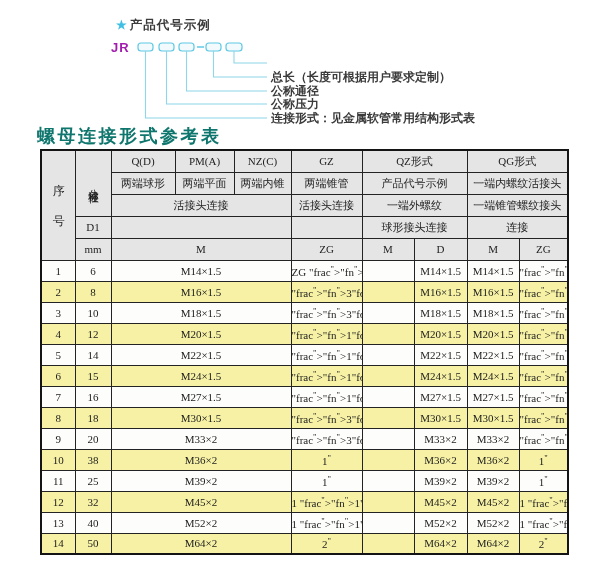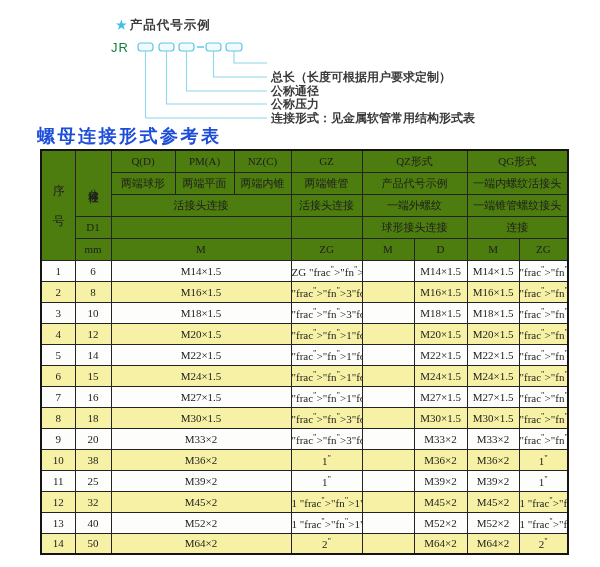--- a/index.html
+++ b/index.html
@@ -7,34 +7,34 @@
     font-family:"Liberation Serif","DejaVu Serif",serif; color:#222; }
   .page { position:relative; width:600px; height:567px; background:#fff; }
 
   
   .diagram { position:absolute; left:0; top:0; width:600px; height:150px; }
   .diagram svg { position:absolute; left:0; top:0; }
   .code-heading { position:absolute; left:116px; top:17px; font-family:"Liberation Sans",sans-serif;
     font-size:12.5px; font-weight:bold; color:#3b3b3b; letter-spacing:1px; }
   .code-heading .star { color:#3fbfe4; margin-right:2px; font-size:12px; }
   .code-prefix { position:absolute; left:111px; top:40px; font-family:"Liberation Sans",sans-serif;
-    font-size:13px; font-weight:normal; color:#15803d; letter-spacing:1px; }
+    font-size:13px; font-weight:bold; color:#a21caf; letter-spacing:1px; }
   .callout { position:absolute; left:271px; font-family:"Liberation Sans",sans-serif;
     font-size:12px; font-weight:bold; color:#3b3b3b; white-space:nowrap; line-height:13px; }
 
   
   .tbl-title { position:absolute; left:37px; top:124px; font-size:18px; font-weight:bold;
-    color:#1d4ed8; letter-spacing:2.5px; font-family:Liberation Sans, sans-serif; }
+    color:#0f766e; letter-spacing:2.5px; font-family:Liberation Sans, sans-serif; }
 
   
   .tbl-wrap { position:absolute; left:40px; top:149px; width:527px; }
   table { width:527px; border-collapse:collapse; table-layout:fixed; border:2px solid #141414; }
   th, td { border:1px solid #232323; text-align:center; vertical-align:middle;
     font-weight:normal; font-size:11px; color:#1d1d1d; padding:0; overflow:hidden; white-space:nowrap; }
-  thead th { background:#4d7c0f; height:22px; }
+  thead th { background:#e5e5e5; height:22px; }
   tbody td { height:21px; background:#fdfdfb; }
   tbody tr.alt td { background:#f6f1a4; }
   .v-seq { writing-mode:vertical-rl; text-orientation:upright; letter-spacing:2.6em;
     margin:0 auto; font-size:12px; }
   .v-dn { writing-mode:vertical-rl; text-orientation:upright; letter-spacing:0.12em;
     margin:0 auto; font-size:10.5px; }
   .inch { font-size:8.5px; vertical-align:0.45em; }
 </style>
 </head>
 <body>

